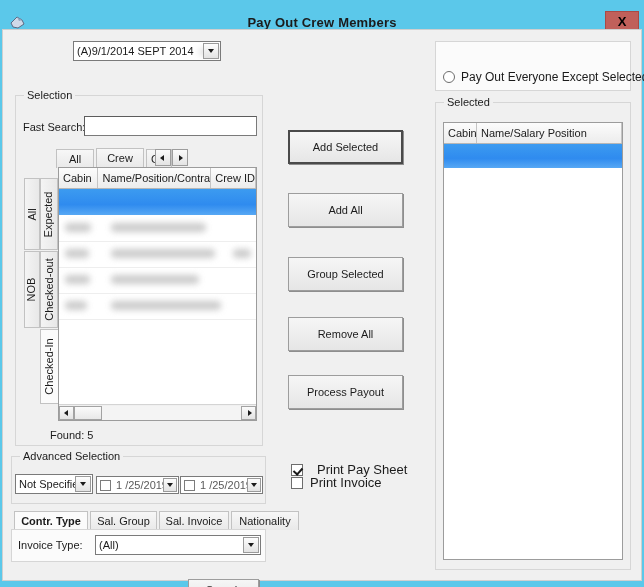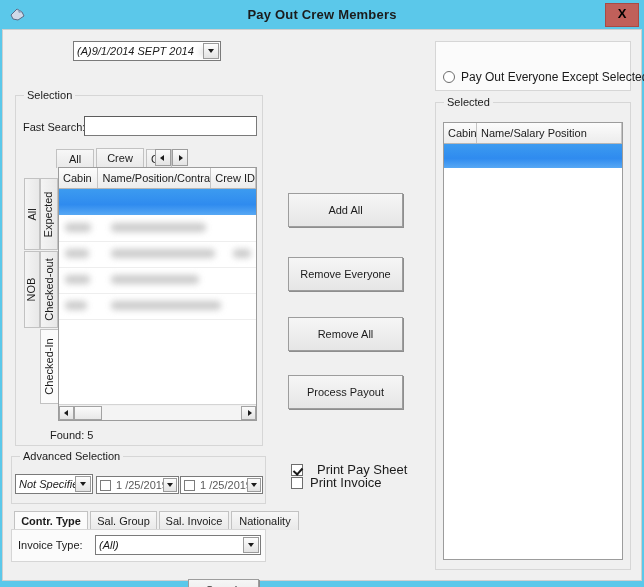--- a/index.html
+++ b/index.html
@@ -14,21 +14,21 @@
     position: relative;
     width: 644px;
     height: 587px;
     box-sizing: border-box;
     background: #5bc8ea;
     overflow: hidden;
   }
   
   .titlebar {
     position: absolute;
-    left: 0; top: 0;
+    left: 0; top: 8px;
     width: 644px; height: 29px;
     background: #5bc8ea;
   }
   .title-text {
     position: absolute;
     left: 0; top: 0;
     width: 644px;
     height: 29px;
     line-height: 29px;
     text-align: center;
@@ -103,21 +103,20 @@
     position: absolute;
     background: #ffffff;
     border: 1px solid #7a7a7a;
     box-sizing: border-box;
     font-size: 11px;
     color: #1b1b1b;
     line-height: 18px;
     padding: 0 18px 0 3px;
     overflow: hidden;
     white-space: nowrap;
-    font-style: italic;
   }
   .combo .arrow {
     position: absolute;
     right: 1px; top: 1px; bottom: 1px;
     width: 16px;
     background: linear-gradient(#fdfdfd, #e3e3e3);
     border: 1px solid #9a9a9a;
     box-sizing: border-box;
   }
   .combo .arrow::after {
@@ -507,22 +506,23 @@
 
     <div class="gbox" style="left:8px; top:499px; width:255px; height:33px; background:#fbfbfb;"></div>
     <div class="lbl" style="left:15px; top:509px;">Invoice Type:</div>
     <div class="combo" style="left:92px; top:505px; width:166px; height:20px;">
       <span>(All)</span>
       <span class="arrow"></span>
     </div>
 
     <div class="btn" style="left:185px; top:549px; width:71px; height:23px; line-height:21px;">Search</div>
 
+    <div class="btn focused" style="left:285px; top:100px; width:115px; height:34px; line-height:30px;">Add Selected</div>
     <div class="btn" style="left:285px; top:163px; width:115px; height:34px; line-height:32px;">Add All</div>
-    <div class="btn" style="left:285px; top:227px; width:115px; height:34px; line-height:32px;">Remove Everyone</div>
+    <div class="btn" style="left:285px; top:227px; width:115px; height:34px; line-height:32px;">Group Selected</div>
     <div class="btn" style="left:285px; top:287px; width:115px; height:34px; line-height:32px;text-align:center;">Remove All</div>
     <div class="btn" style="left:285px; top:345px; width:115px; height:34px; line-height:32px;">Process Payout</div>
 
     <div class="check-row" style="left:288px; top:432px;gap:7px;">
       <span class="check-mark on"></span>
       <span class="txt">Print Pay Sheet</span>
     </div>
     <div class="check-row" style="left:288px; top:445px;">
       <span class="check-mark"></span>
       <span class="txt">Print Invoice</span>

